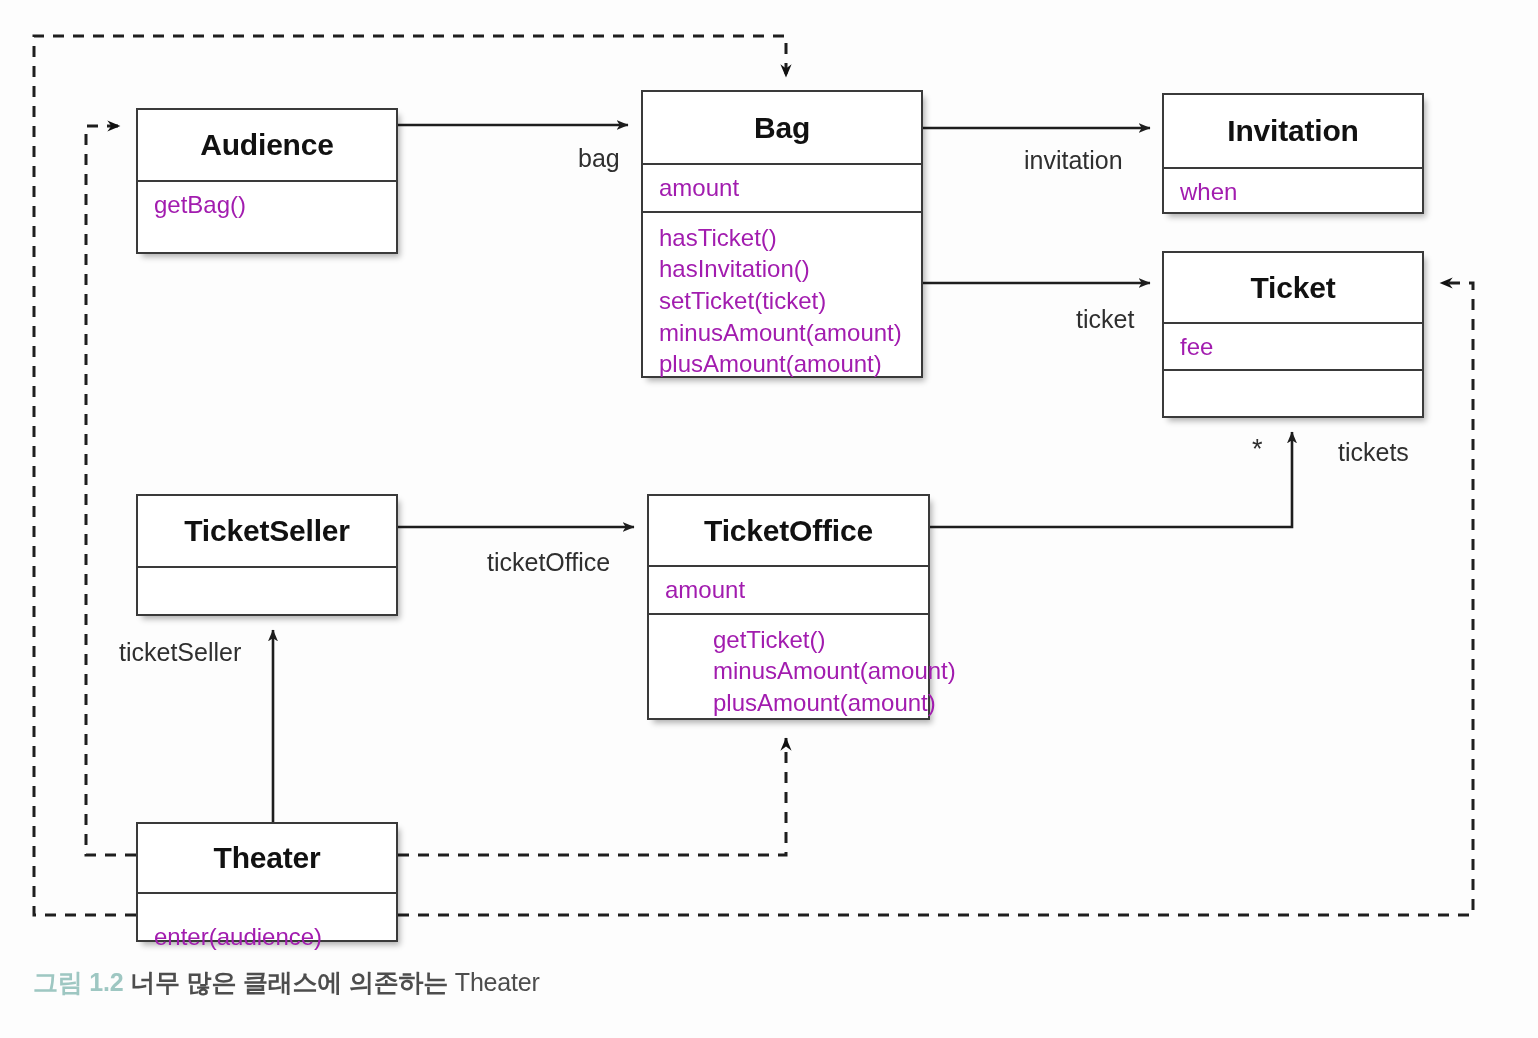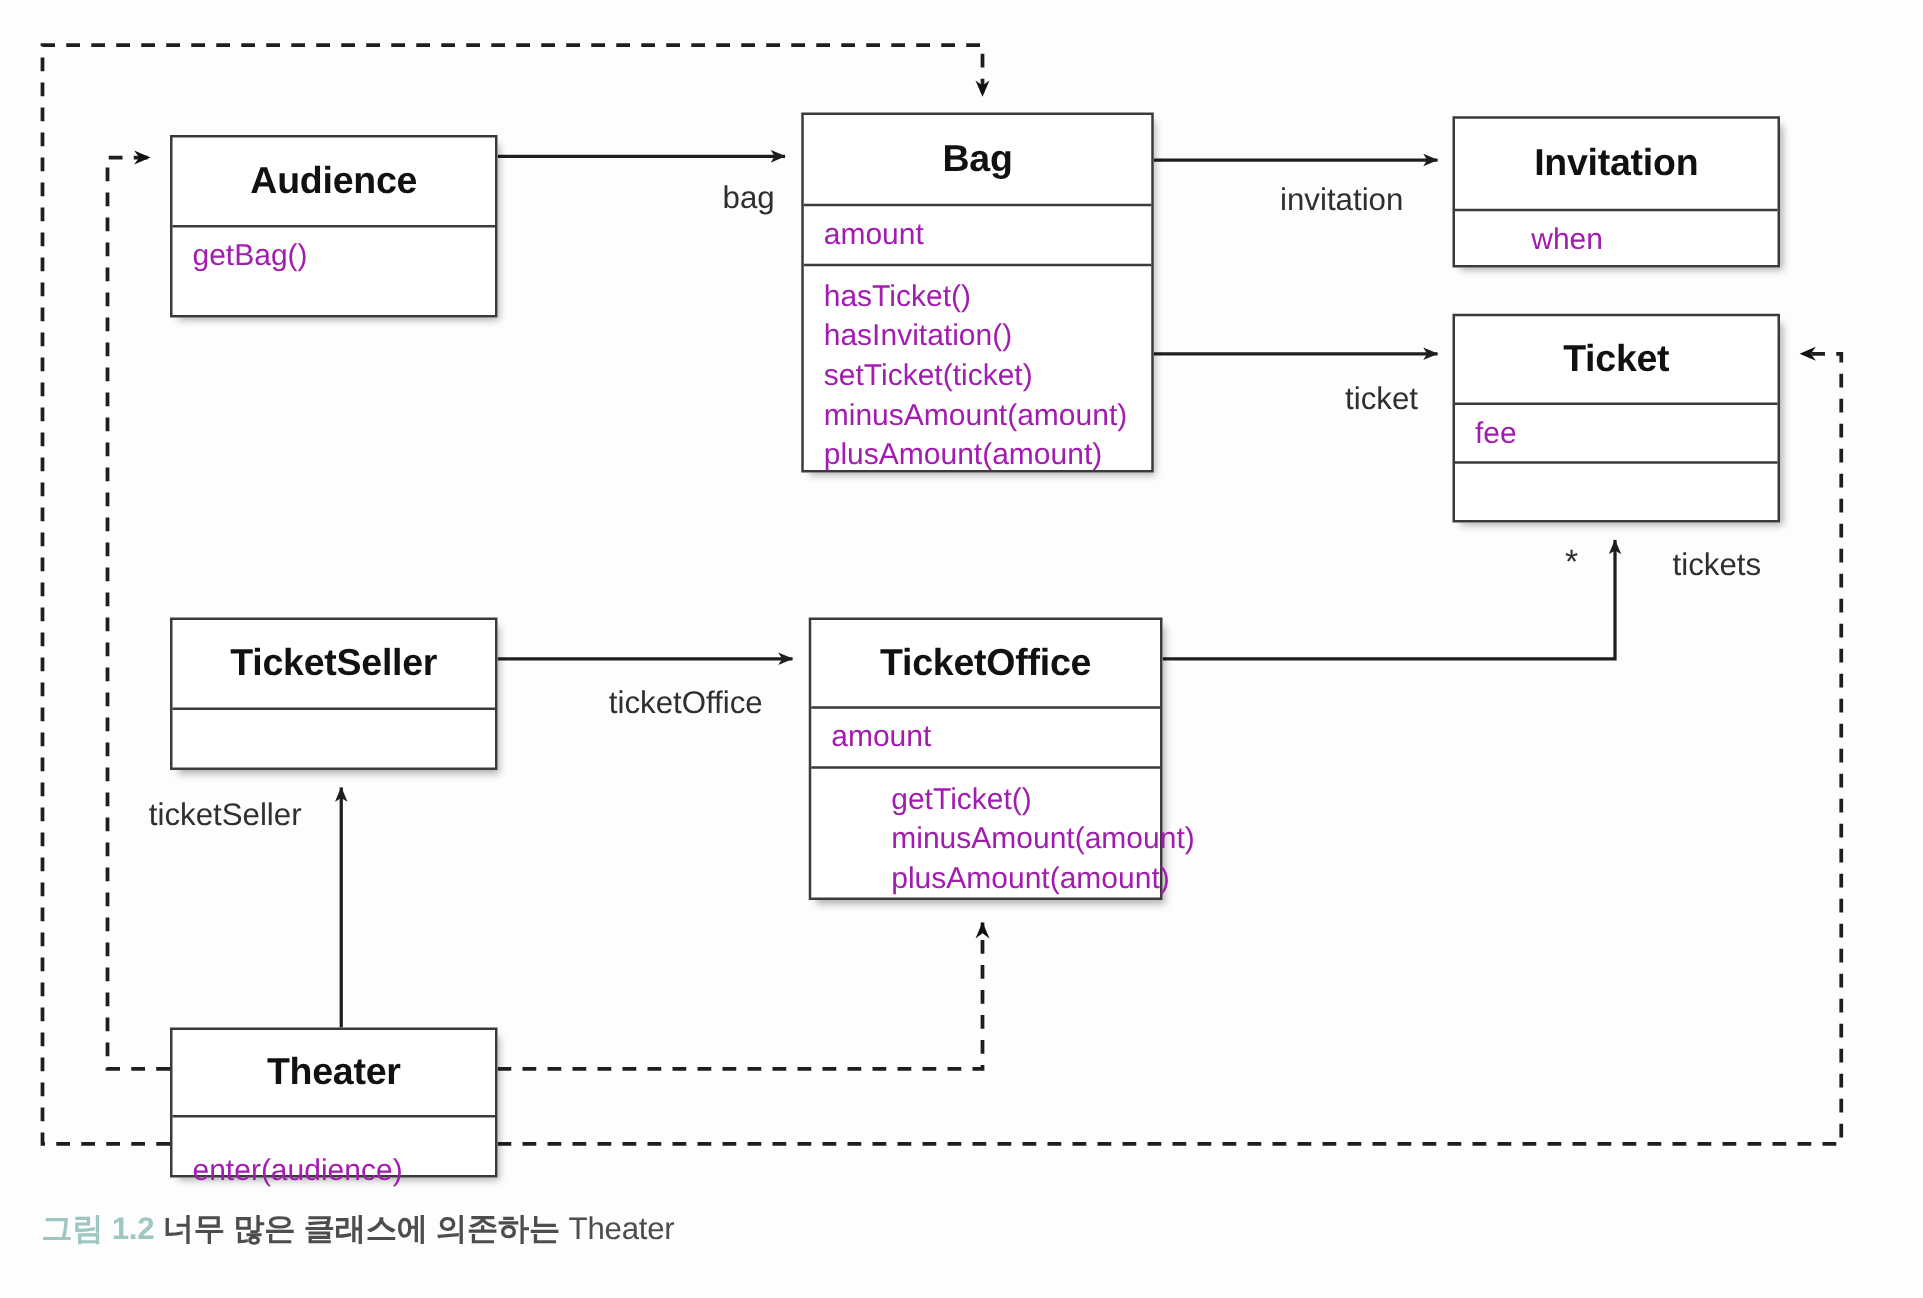--- a/index.html
+++ b/index.html
@@ -159,21 +159,21 @@
       <div class="uml-member">hasInvitation()</div>
       <div class="uml-member">setTicket(ticket)</div>
       <div class="uml-member">minusAmount(amount)</div>
       <div class="uml-member">plusAmount(amount)</div>
     </div>
   </div>
 
   <div class="uml-box" style="left:1162px; top:93px; width:262px; height:121px;">
     <div class="uml-name" style="height:72px; font-size:30px;">Invitation</div>
     <div class="uml-sep"></div>
-    <div class="uml-compartment" style="font-size:24px;margin-left:45px;">
+    <div class="uml-compartment" style="font-size:24px;">
       <div class="uml-member">when</div>
     </div>
   </div>
 
   <div class="uml-box" style="left:1162px; top:251px; width:262px; height:167px;">
     <div class="uml-name" style="height:69px; font-size:30px;">Ticket</div>
     <div class="uml-sep"></div>
     <div class="uml-compartment" style="font-size:24px; padding-bottom:6px;">
       <div class="uml-member">fee</div>
     </div>

